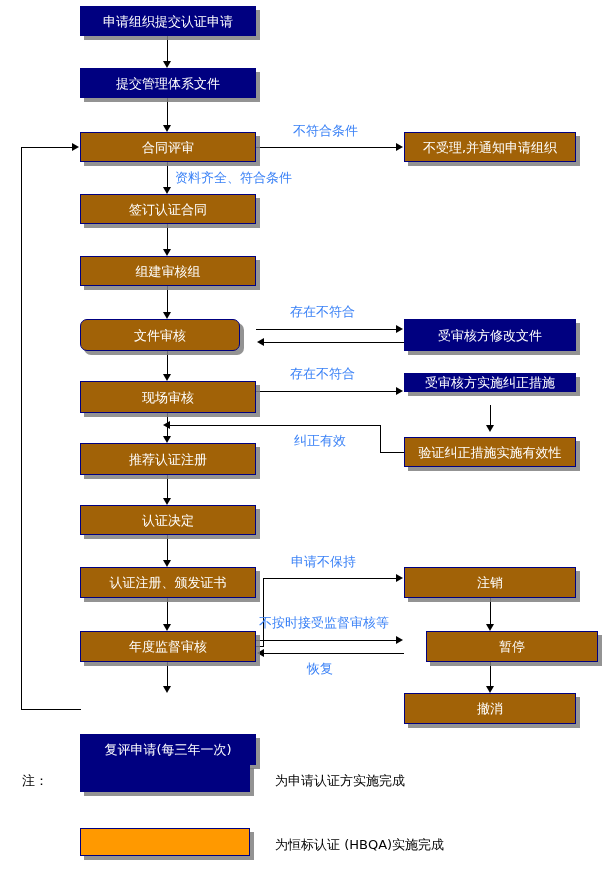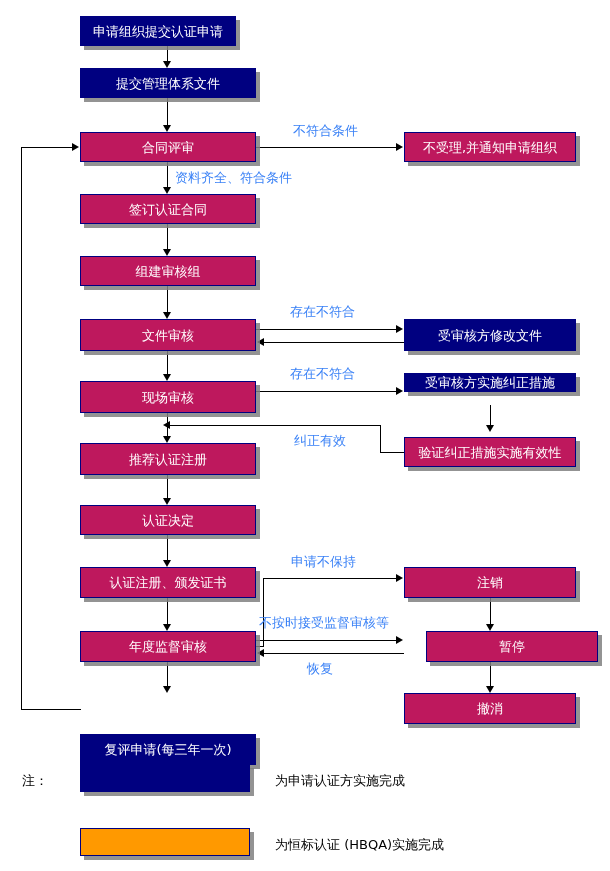--- a/index.html
+++ b/index.html
@@ -12,21 +12,21 @@
   
   .node {
     position:absolute; box-sizing:border-box;
     border:1px solid #000080;
     color:#ffffff; font-size:13px; line-height:1;
     display:flex; align-items:center; justify-content:center;
     text-align:center; white-space:nowrap;
     box-shadow:4px 4px 0 0 rgba(128,128,128,0.85);
     z-index:3;
   }
-  .node.orange { background:#be185d; }
+  .node.orange { background:#a16207; }
   .node.navy   { background:#000080; border-color:#000080; }
 
   
   .swatch {
     position:absolute; box-sizing:border-box;
     box-shadow:4px 4px 0 0 rgba(128,128,128,0.85);
     z-index:3;
   }
   .swatch.navy   { background:#000080; border:1px solid #000080; }
   .swatch.orange { background:#FF9900; border:1px solid #000080; }
@@ -49,33 +49,33 @@
   .arrow { position:absolute; width:0; height:0; z-index:2; }
   .arrow.down  { border-left:4px solid transparent; border-right:4px solid transparent; border-top:7px solid #000; }
   .arrow.right { border-top:4px solid transparent; border-bottom:4px solid transparent; border-left:7px solid #000; }
   .arrow.left  { border-top:4px solid transparent; border-bottom:4px solid transparent; border-right:7px solid #000; }
 </style>
 </head>
 <body>
 
 <div id="flow">
 
-  <div class="node navy" style="left:80px;  top:16px;   width:156px; height:30px;">申请组织提交认证申请</div>
+  <div class="node navy" style="left:80px;  top:6px;   width:176px; height:30px;">申请组织提交认证申请</div>
 
   <div class="node navy" style="left:80px;  top:68px;  width:176px; height:30px;">提交管理体系文件</div>
 
   <div class="node orange" style="left:80px;  top:132px; width:176px; height:30px;">合同评审</div>
 
   <div class="node orange" style="left:404px; top:132px; width:172px; height:30px;">不受理,并通知申请组织</div>
 
   <div class="node orange" style="left:80px;  top:194px; width:176px; height:30px;">签订认证合同</div>
 
   <div class="node orange" style="left:80px;  top:256px; width:176px; height:30px;">组建审核组</div>
 
-  <div class="node orange" style="left:80px;  top:319px; width:176px; height:32px;">文件审核</div>
+  <div class="node orange" style="left:80px;  top:319px; width:160px; height:32px;border-radius:7px;">文件审核</div>
 
   <div class="node navy" style="left:404px; top:319px; width:172px; height:32px;">受审核方修改文件</div>
 
   <div class="node orange" style="left:80px;  top:381px; width:176px; height:32px;">现场审核</div>
 
   <div class="node navy" style="left:404px; top:373px; width:172px; height:19px;">受审核方实施纠正措施</div>
 
   <div class="node orange" style="left:404px; top:437px; width:172px; height:30px;">验证纠正措施实施有效性</div>
 
   <div class="node orange" style="left:80px;  top:443px; width:176px; height:32px;">推荐认证注册</div>

